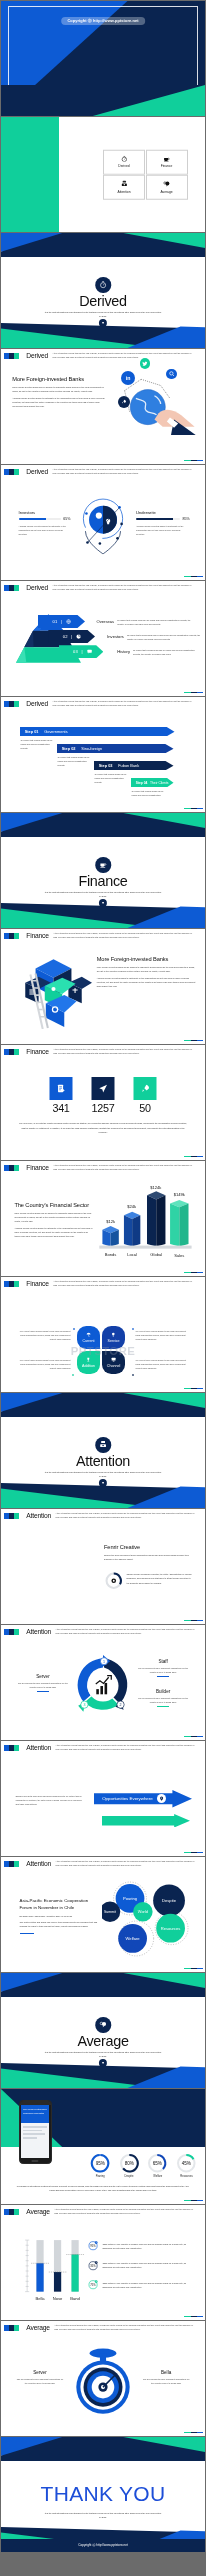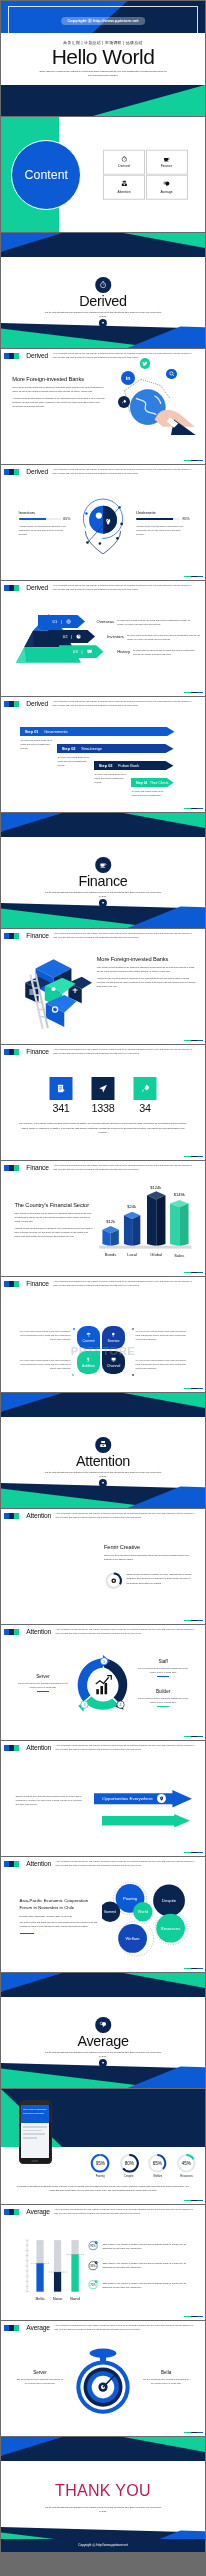--- a/index.html
+++ b/index.html
@@ -134,46 +134,40 @@
 
   
   .wm { position:absolute; left:50%; top:50%; transform:translate(-50%,-50%) ;
      font-size:11.3px; font-weight:bold; color:rgba(140,150,165,.35); letter-spacing:0.5px; white-space:nowrap; }
 
   
   .phone { position:absolute; width:33px; height:64px; background:#1b1b1b; border-radius:4.1px;
      border:1px solid #2a2a2a; overflow:hidden; }
 
   
-  .ty-title { font-size:16px; color:#be185d; letter-spacing:0.3px; }
+  .ty-title { font-size:21px; color:#1d4ed8; letter-spacing:0.3px; }
   .ty-band { position:absolute; left:0; right:0; bottom:0; height:13.4px; background:#0a2450; }
   svg { display:block; }
 </style>
 </head>
 <body>
 
 <div class="deck">
 
   <div class="slide t-bg">
     <div class="t-navy-tri"></div>
     <div class="t-frame"></div>
     <div class="t-copyright">Copyright ⓒ http://www.pptstore.net</div>
-    <div class="t-band">
-      <div class="t-sub">商务汇报 | 计划总结 | 市场调研 | 品牌总结</div>
-      <div class="t-title">Hello World</div>
-      <div class="t-desc">Some Chinese exporters have rushed to export amid trade tensions with the US, and infrastructure investment has picked up due to support from proactive</div>
-    </div>
     <div class="t-lower">
       <div class="t-lower-green"></div>
     </div>
   </div>
 
   <div class="slide">
     <div class="c-left"></div>
-    <div class="c-circle">Content</div>
     <div class="c-grid">
       <div class="c-cell">
         <span class="gi">
           <svg width="6.7" height="6.7" viewBox="0 0 24 24" fill="none" stroke="#111" stroke-width="2">
             <circle cx="12" cy="13" r="8"></circle>
               <path d="M12 13l4-3M9 2h6"></path>
             </svg>
         </span>
         <span class="lbl">Derived</span>
       </div>
@@ -558,30 +552,30 @@
             </svg>
         </div>
         <div class="stat-num">341</div>
       </div>
       <div>
         <div class="stat-box" style="background:#0a2450;">
           <svg width="9.3" height="9.3" viewBox="0 0 24 24" fill="#fff">
               <path d="M22 2L2 11l8 3 2 8 10-20z"></path>
             </svg>
         </div>
-        <div class="stat-num">1338</div>
+        <div class="stat-num">1257</div>
       </div>
       <div>
         <div class="stat-box" style="background:#10cf9b;">
           <svg width="9.3" height="9.3" viewBox="0 0 24 24" fill="#fff">
               <path d="M15 2c4 1 7 5 7 9l-6 6-6-6 5-9z"></path>
               <path d="M9 16l-4 5 1-7z"></path>
             </svg>
         </div>
-        <div class="stat-num">34</div>
+        <div class="stat-num">50</div>
       </div>
     </div>
 
     <div class="abs" style="left:50%; transform:translateX(-50%); top:76px; width:170px; text-align:center; font-size:2px; color:#333; line-height:2.3;">The new policy, in line with the country's financial sector opening-up strategy, will expand the issuance channels of local government bonds, and promote the diversification of bond investors, said the ministry in a statement. In addition, "it will make the bond issuance sustainable, facilitate the opening of the government bond market, and promote the internationalization of the renminbi."</div>
     <div class="corner">
         <i></i>
         <i></i>
         <i></i>
       </div>
   </div>

